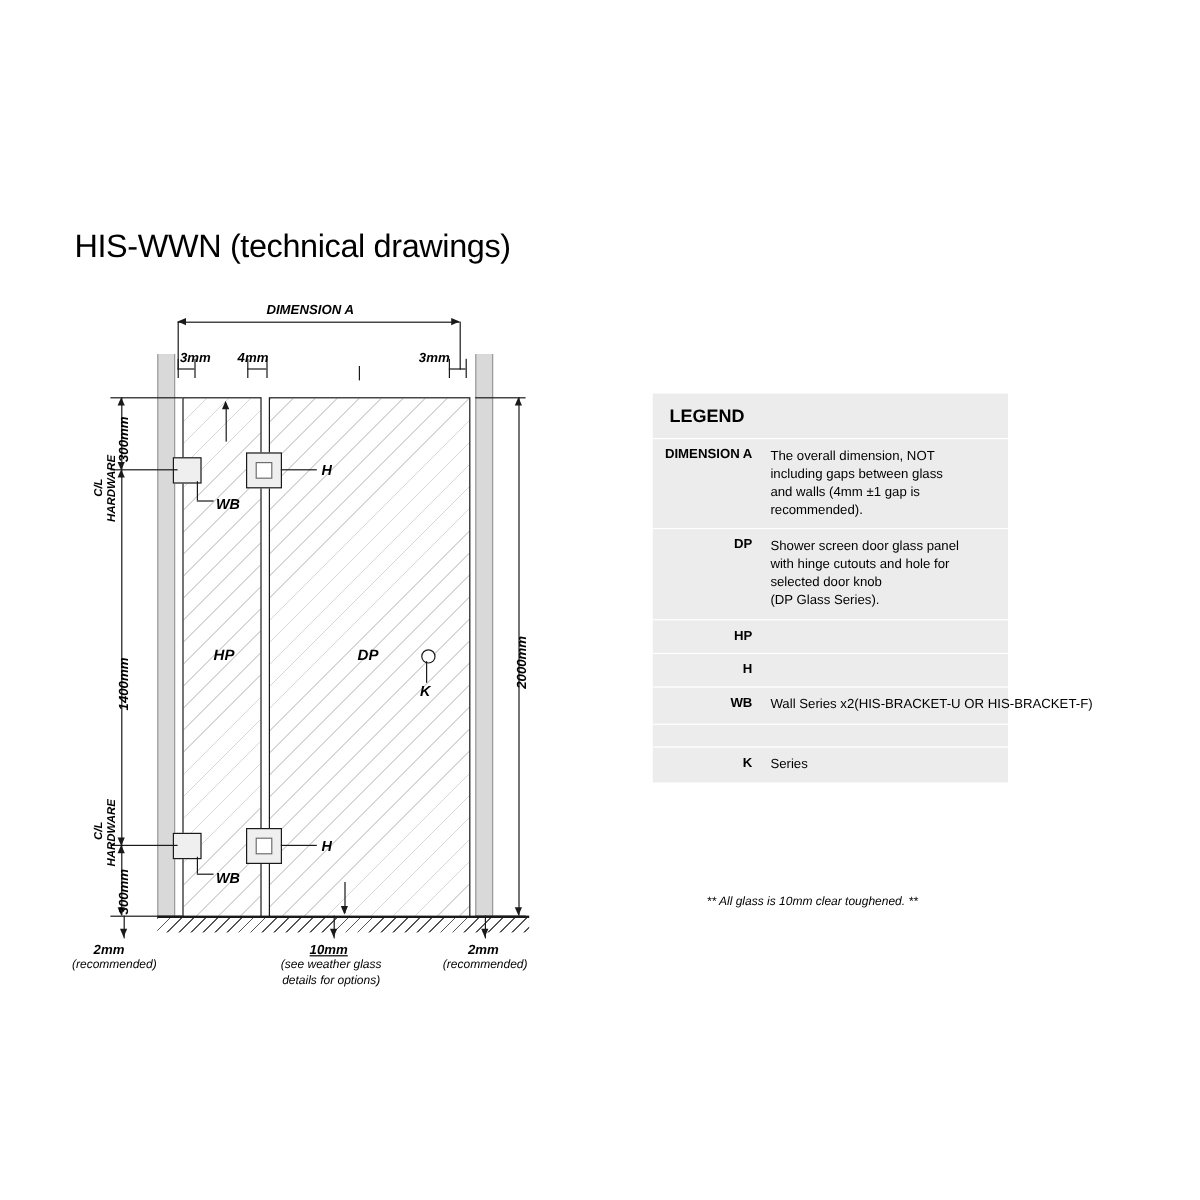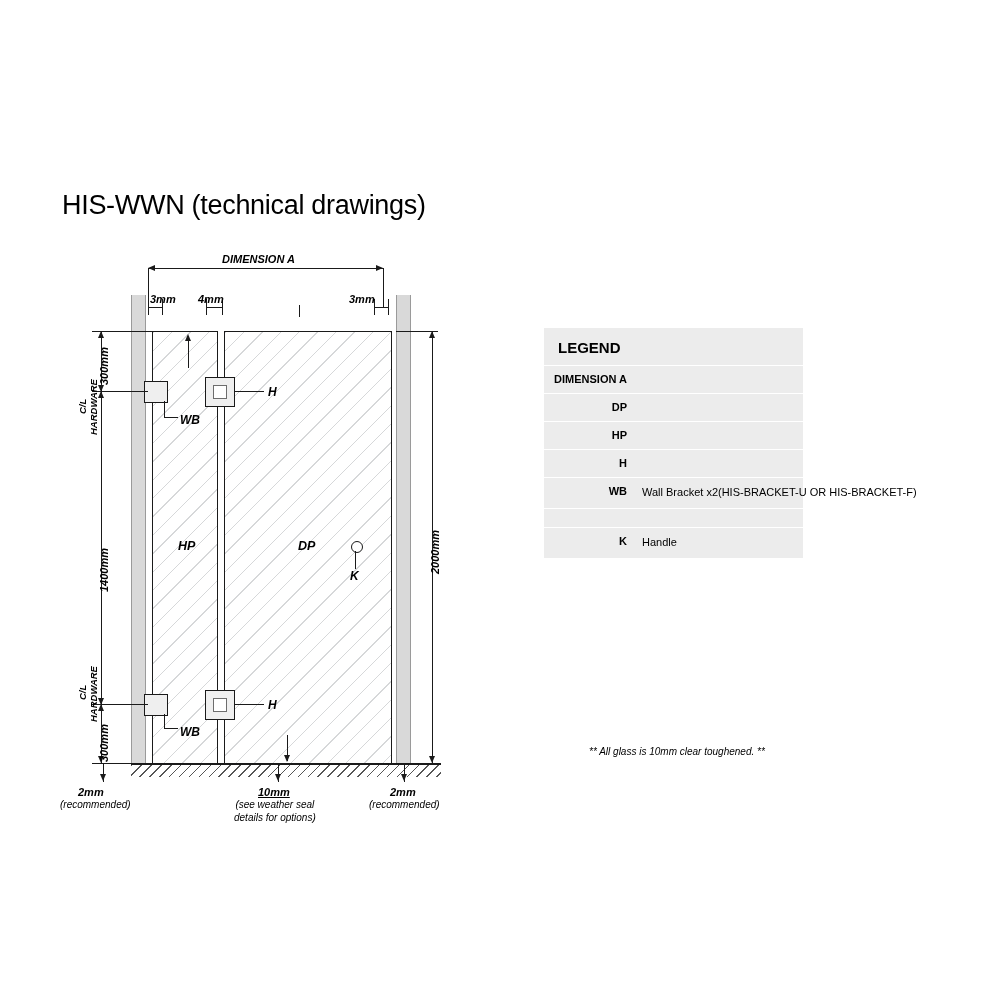--- a/index.html
+++ b/index.html
@@ -150,21 +150,21 @@
     font-style:italic;
     line-height:1.25;
     white-space:nowrap;
   }
   .note-center { text-align:right; }
 
   
   .legend {
     position:absolute;
     left:544px; top:328px;
-    width:259px;
+    width:296px;
     background:#ececec;
     font-size:11px;
   }
   .legend-title {
     padding:11px 14px 9px 14px;
     font-size:15px;
     font-weight:bold;
     border-bottom:1px solid #ffffff;
   }
   .legend-row {
@@ -298,58 +298,66 @@
   <div class="dim-text-v" style="left:429px; top:574px;">2000mm</div>
 
   <div class="vline" style="left:103px; top:763px; height:19px;"></div>
   <div class="arrow arrow-d" style="left:99.5px; top:774px;"></div>
   <div class="note-text note-center" style="left:78px; top:786px; font-weight:bold; font-style:italic; font-size:11px;">2mm</div>
   <div class="note-text note-center" style="left:60px; top:799px;">(recommended)</div>
 
   <div class="vline" style="left:278px; top:763px; height:19px;"></div>
   <div class="arrow arrow-d" style="left:274.5px; top:774px;"></div>
   <div class="note-text note-center" style="left:258px; top:786px; font-weight:bold; font-style:italic; font-size:11px;text-decoration:underline;">10mm</div>
-  <div class="note-text" style="left:234px; top:799px; white-space:pre-line; text-align:center;">(see weather seal
+  <div class="note-text" style="left:234px; top:799px; white-space:pre-line; text-align:center;">(see weather glass
 details for options)</div>
 
   <div class="vline" style="left:404px; top:763px; height:19px;"></div>
   <div class="arrow arrow-d" style="left:400.5px; top:774px;"></div>
   <div class="note-text note-center" style="left:390px; top:786px; font-weight:bold; font-style:italic; font-size:11px;">2mm</div>
   <div class="note-text note-center" style="left:369px; top:799px;">(recommended)</div>
 
 </div>
 
 <div class="legend">
   <div class="legend-title">LEGEND</div>
 
   <div class="legend-row">
     <div class="legend-key">DIMENSION A</div>
+    <div class="legend-val">The overall dimension, NOT
+including gaps between glass
+and walls (4mm ±1 gap is
+recommended).</div>
   </div>
 
   <div class="legend-row">
     <div class="legend-key">DP</div>
+    <div class="legend-val">Shower screen door glass panel
+with hinge cutouts and hole for
+selected door knob
+(DP Glass Series).</div>
   </div>
 
   <div class="legend-row">
     <div class="legend-key">HP</div>
   </div>
 
   <div class="legend-row">
     <div class="legend-key">H</div>
   </div>
 
   <div class="legend-row">
     <div class="legend-key">WB</div>
-    <div class="legend-val nowrap" style="overflow:visible;">Wall Bracket x2(HIS-BRACKET-U OR HIS-BRACKET-F)</div>
+    <div class="legend-val nowrap" style="overflow:visible;">Wall Series x2(HIS-BRACKET-U OR HIS-BRACKET-F)</div>
   </div>
 
   <div class="legend-row blank">
     <div class="legend-key"></div>
     <div class="legend-val"></div>
   </div>
 
   <div class="legend-row">
     <div class="legend-key">K</div>
-    <div class="legend-val">Handle</div>
+    <div class="legend-val">Series</div>
   </div>
 </div>
 
 <div class="legend-footnote">** All glass is 10mm clear toughened. **</div>
 
 </body></html>

